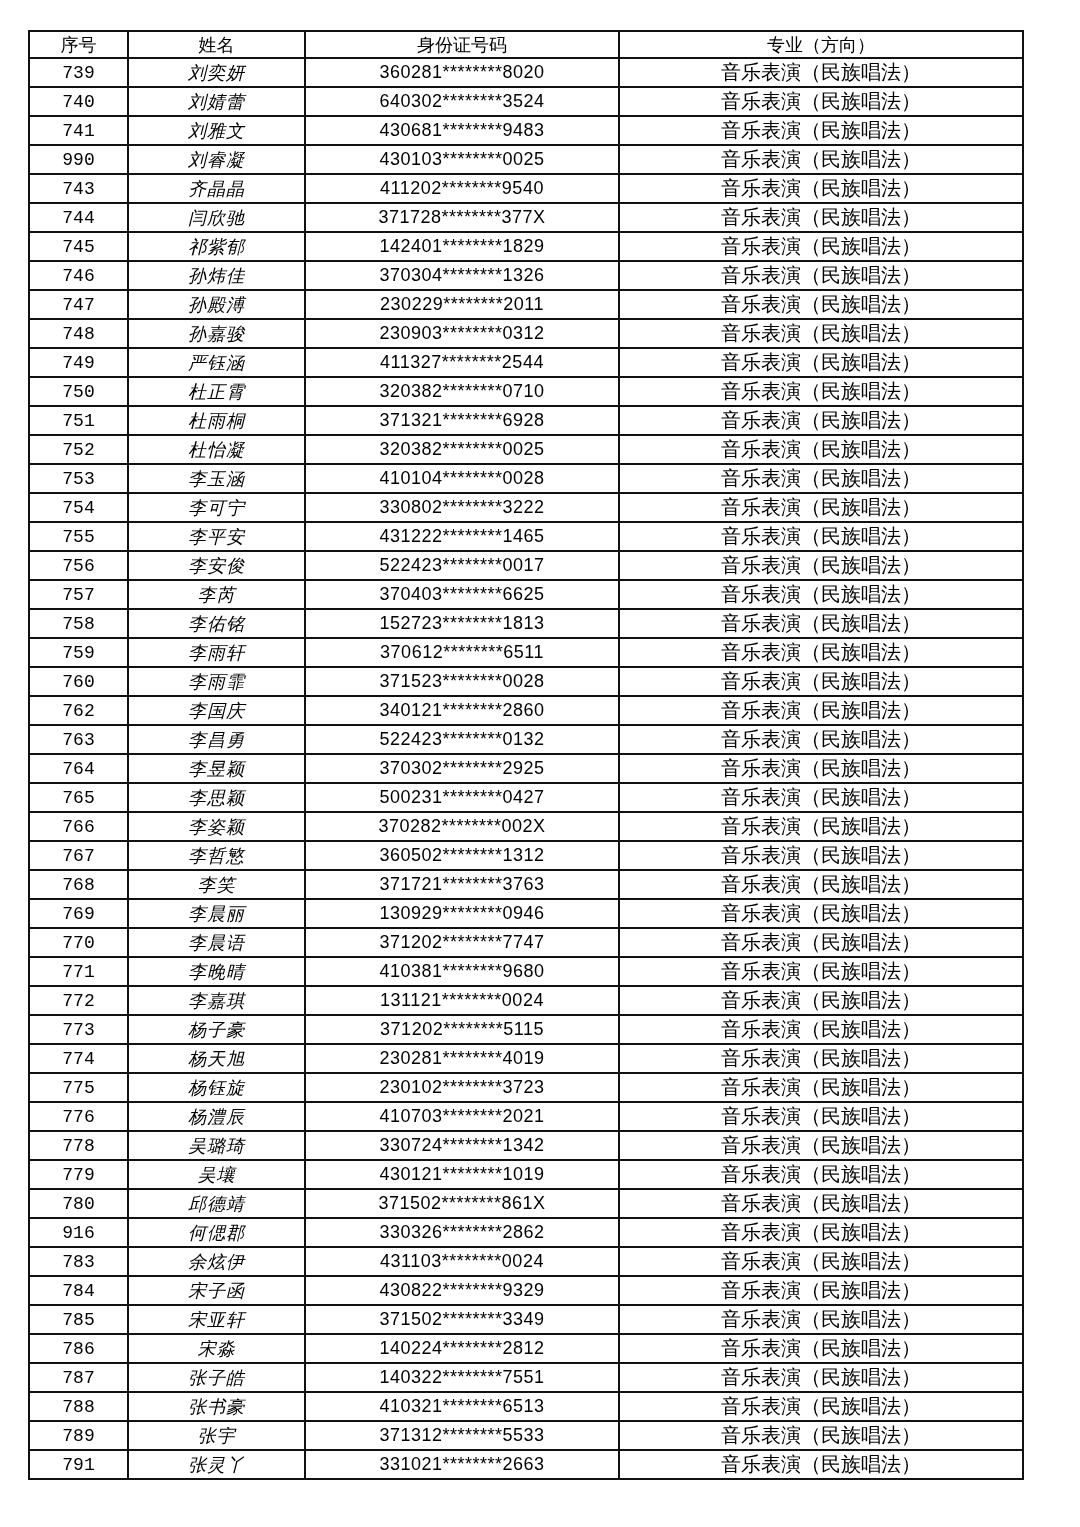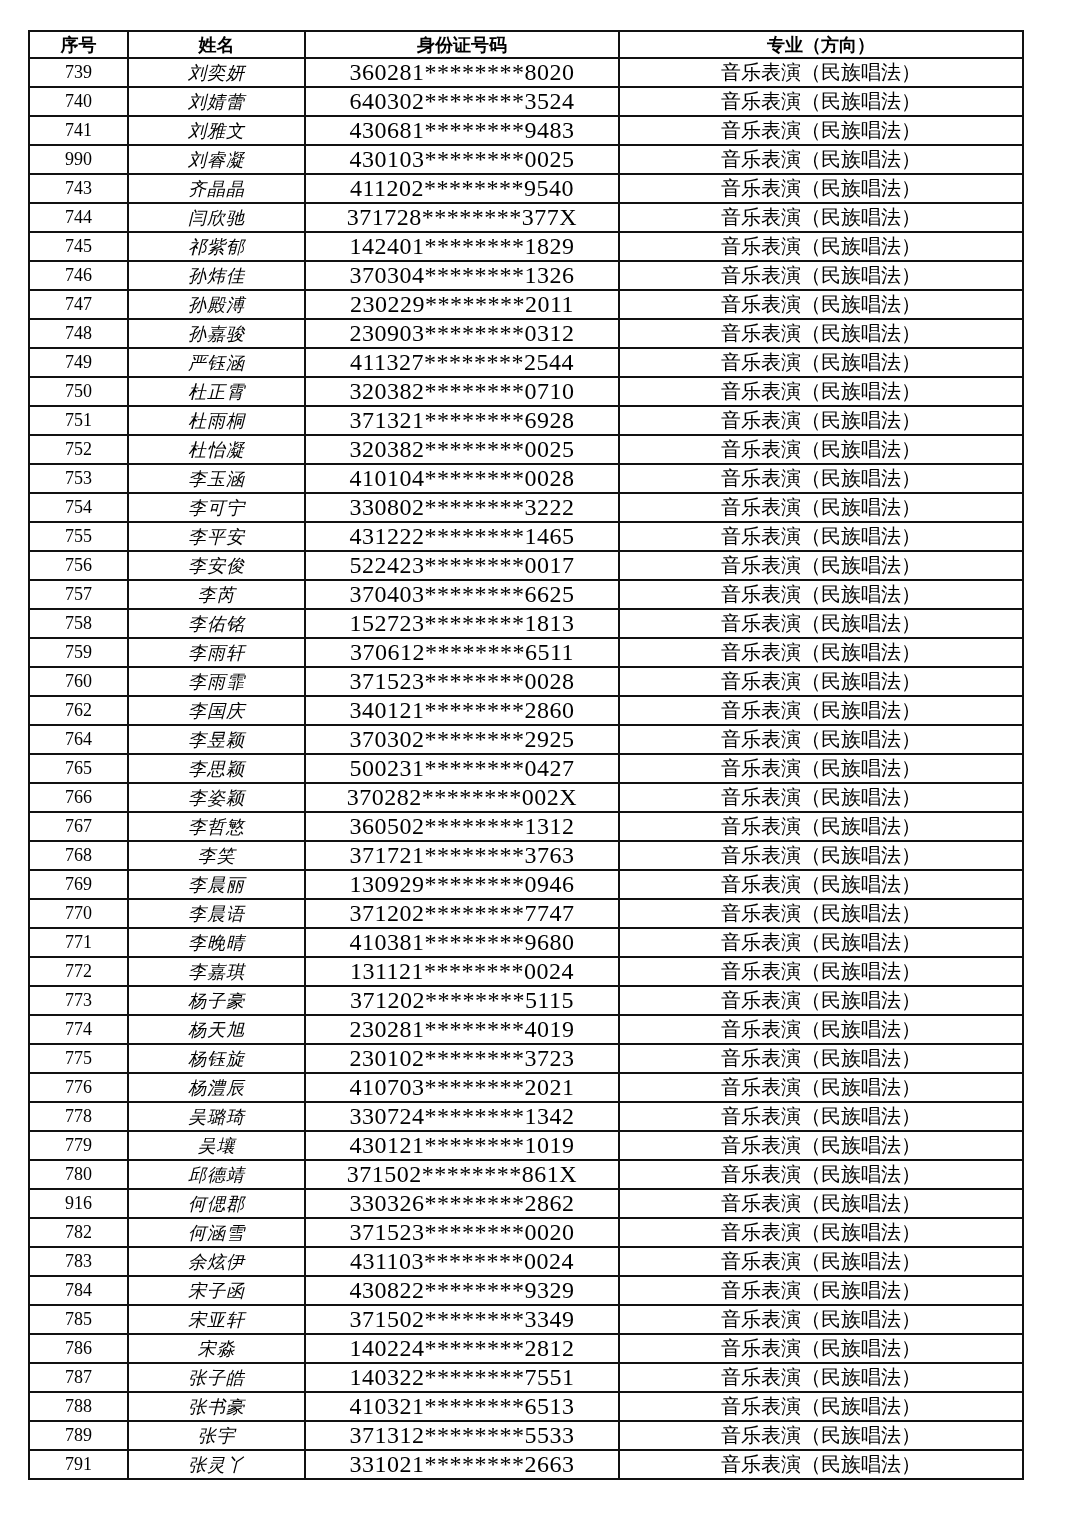--- a/index.html
+++ b/index.html
@@ -33,36 +33,36 @@
   table.roster td {
     border: 2px solid #111111;
     height: 25.2px;
     padding: 0;
     text-align: center;
     vertical-align: middle;
     white-space: nowrap;
     overflow: hidden;
   }
   table.roster th {
-    font-weight: bold;
+    font-weight: normal;
     font-size: 18px;
     font-family: "Liberation Serif", "DejaVu Serif", serif;
   }
   td.cell-serial {
-    font-family: Liberation Serif, serif;
+    font-family: Liberation Mono, monospace;
     font-size: 18px;
   }
   td.cell-name {
     font-size: 18px;
     letter-spacing: 1px;
     font-style: italic;
   }
   td.cell-id {
-    font-family: Liberation Serif, serif;
-    font-size: 24px;
+    font-family: Liberation Sans, sans-serif;
+    font-size: 18px;
     letter-spacing: 0.5px;
   }
   td.cell-major {
     font-size: 20px;
   }
 </style>
 </head>
 <body>
 
 <div class="page">
@@ -214,20 +214,26 @@
           <td class="cell-id">371523********0028</td>
           <td class="cell-major">音乐表演（民族唱法）</td>
         </tr>
         <tr>
           <td class="cell-serial">762</td>
           <td class="cell-name">李国庆</td>
           <td class="cell-id">340121********2860</td>
           <td class="cell-major">音乐表演（民族唱法）</td>
         </tr>
         <tr>
+          <td class="cell-serial">763</td>
+          <td class="cell-name">李昌勇</td>
+          <td class="cell-id">522423********0132</td>
+          <td class="cell-major">音乐表演（民族唱法）</td>
+        </tr>
+        <tr>
           <td class="cell-serial">764</td>
           <td class="cell-name">李昱颖</td>
           <td class="cell-id">370302********2925</td>
           <td class="cell-major">音乐表演（民族唱法）</td>
         </tr>
         <tr>
           <td class="cell-serial">765</td>
           <td class="cell-name">李思颖</td>
           <td class="cell-id">500231********0427</td>
           <td class="cell-major">音乐表演（民族唱法）</td>
@@ -313,26 +319,20 @@
         <tr>
           <td class="cell-serial">780</td>
           <td class="cell-name">邱德靖</td>
           <td class="cell-id">371502********861X</td>
           <td class="cell-major">音乐表演（民族唱法）</td>
         </tr>
         <tr>
           <td class="cell-serial">916</td>
           <td class="cell-name">何偲郡</td>
           <td class="cell-id">330326********2862</td>
-          <td class="cell-major">音乐表演（民族唱法）</td>
-        </tr>
-        <tr>
-          <td class="cell-serial">782</td>
-          <td class="cell-name">何涵雪</td>
-          <td class="cell-id">371523********0020</td>
           <td class="cell-major">音乐表演（民族唱法）</td>
         </tr>
         <tr>
           <td class="cell-serial">783</td>
           <td class="cell-name">余炫伊</td>
           <td class="cell-id">431103********0024</td>
           <td class="cell-major">音乐表演（民族唱法）</td>
         </tr>
         <tr>
           <td class="cell-serial">784</td>

